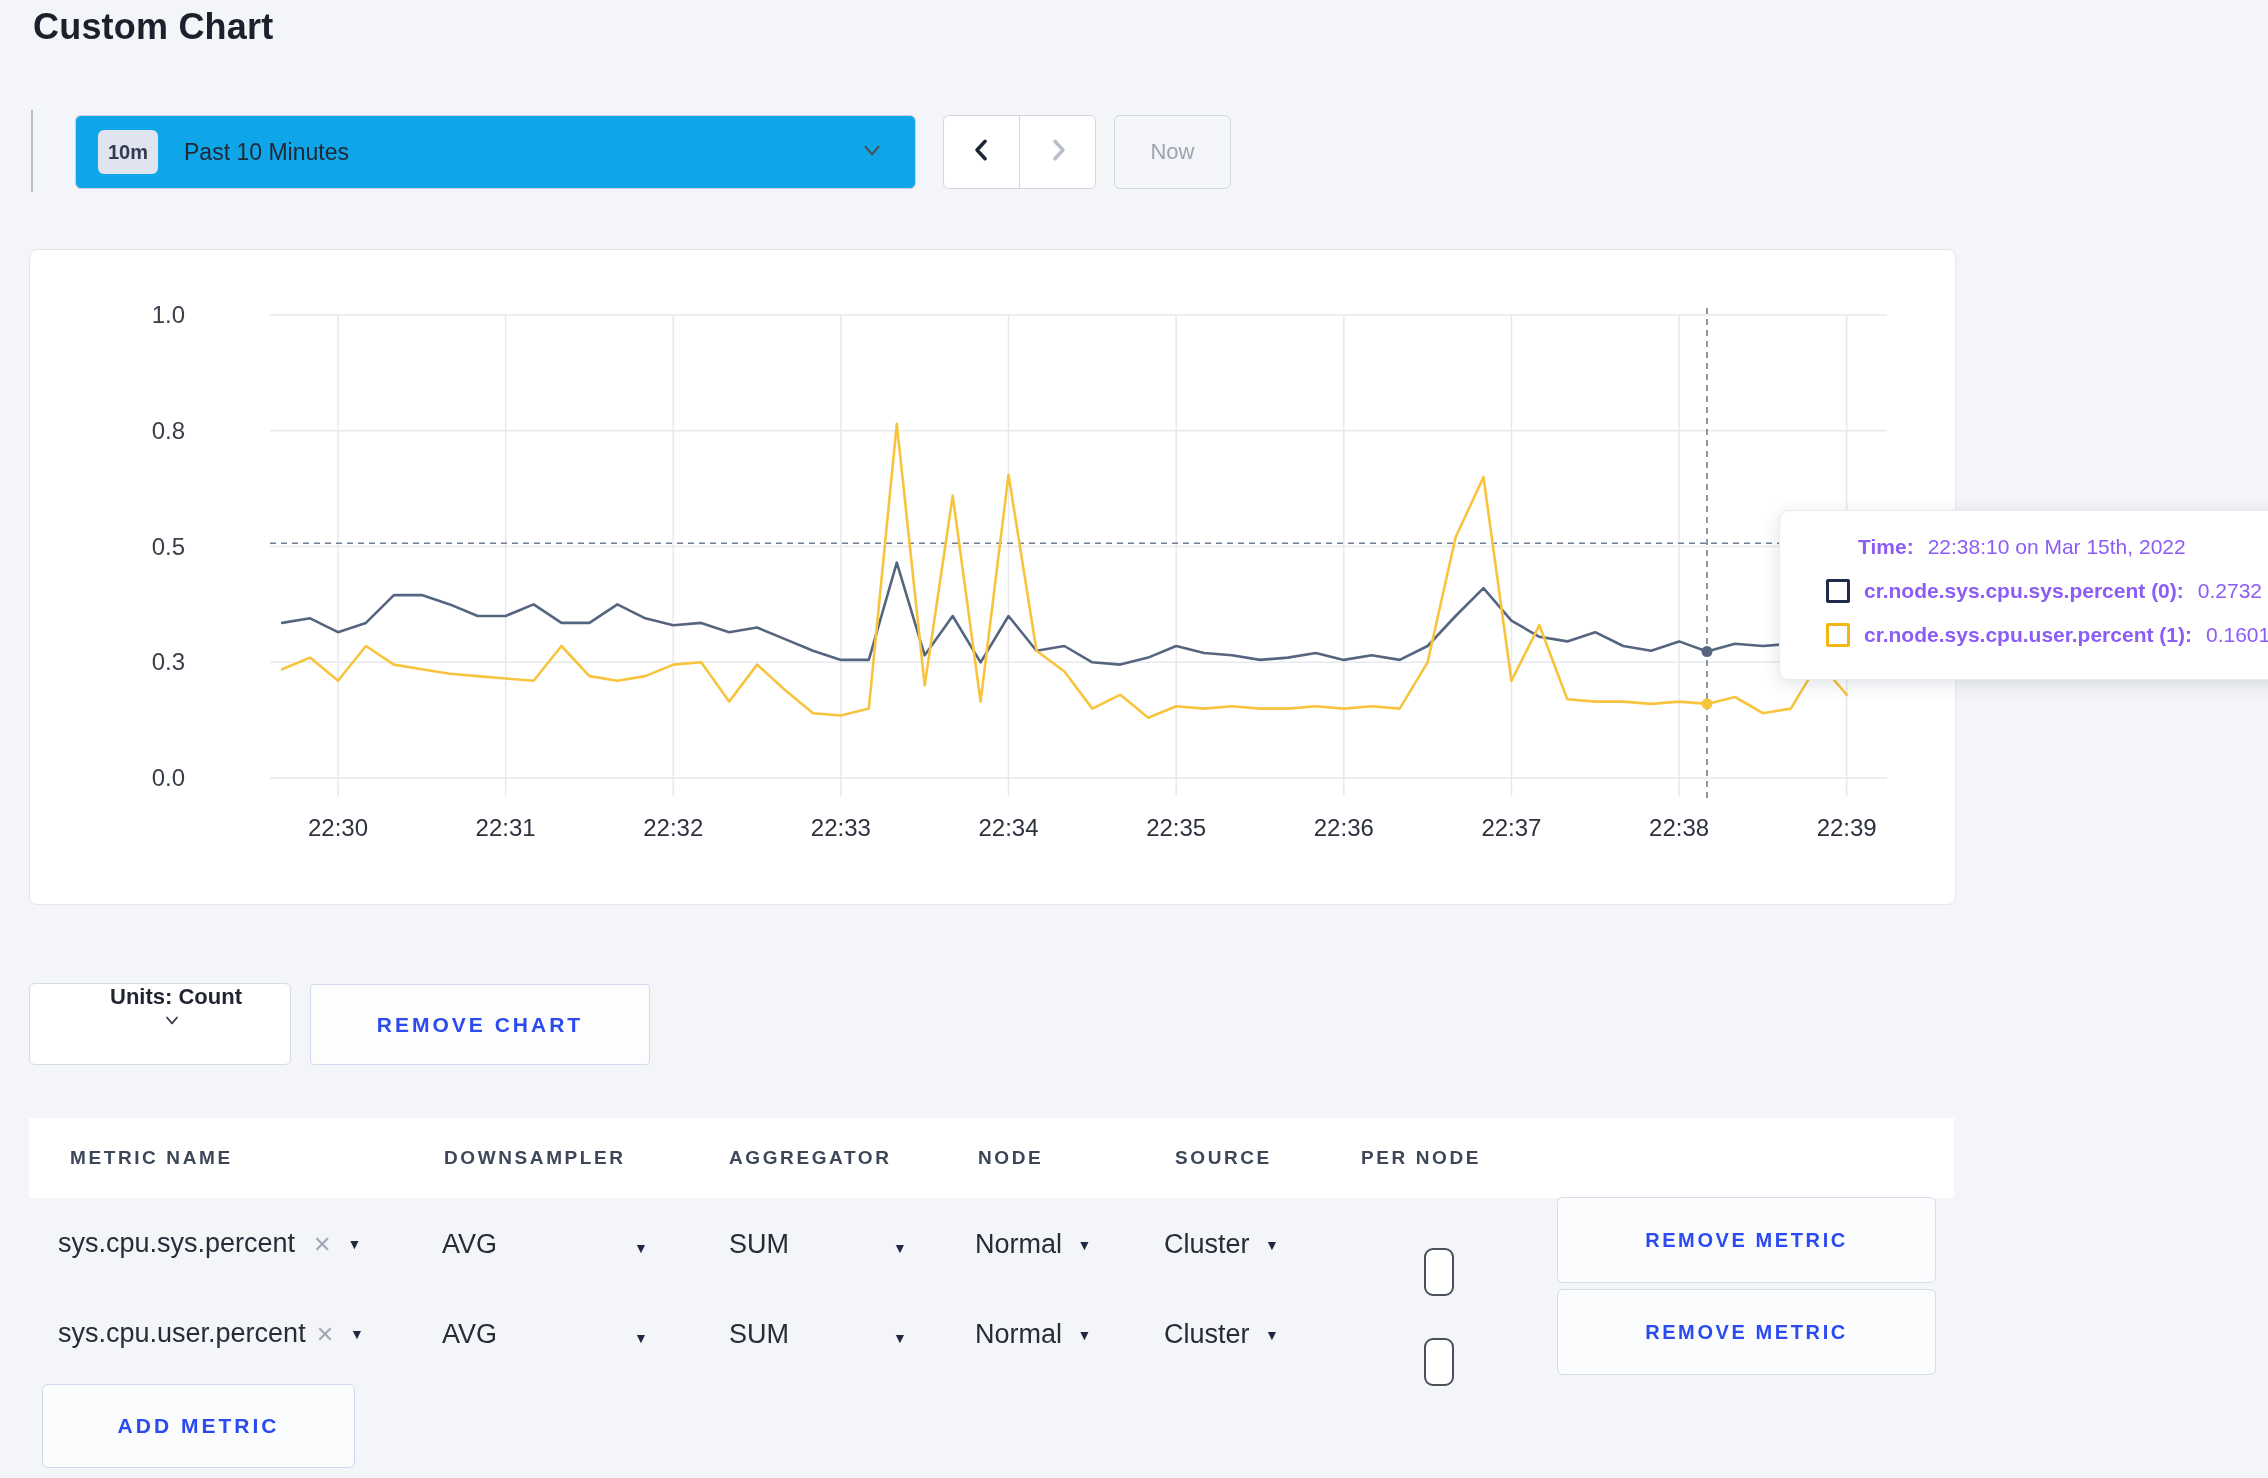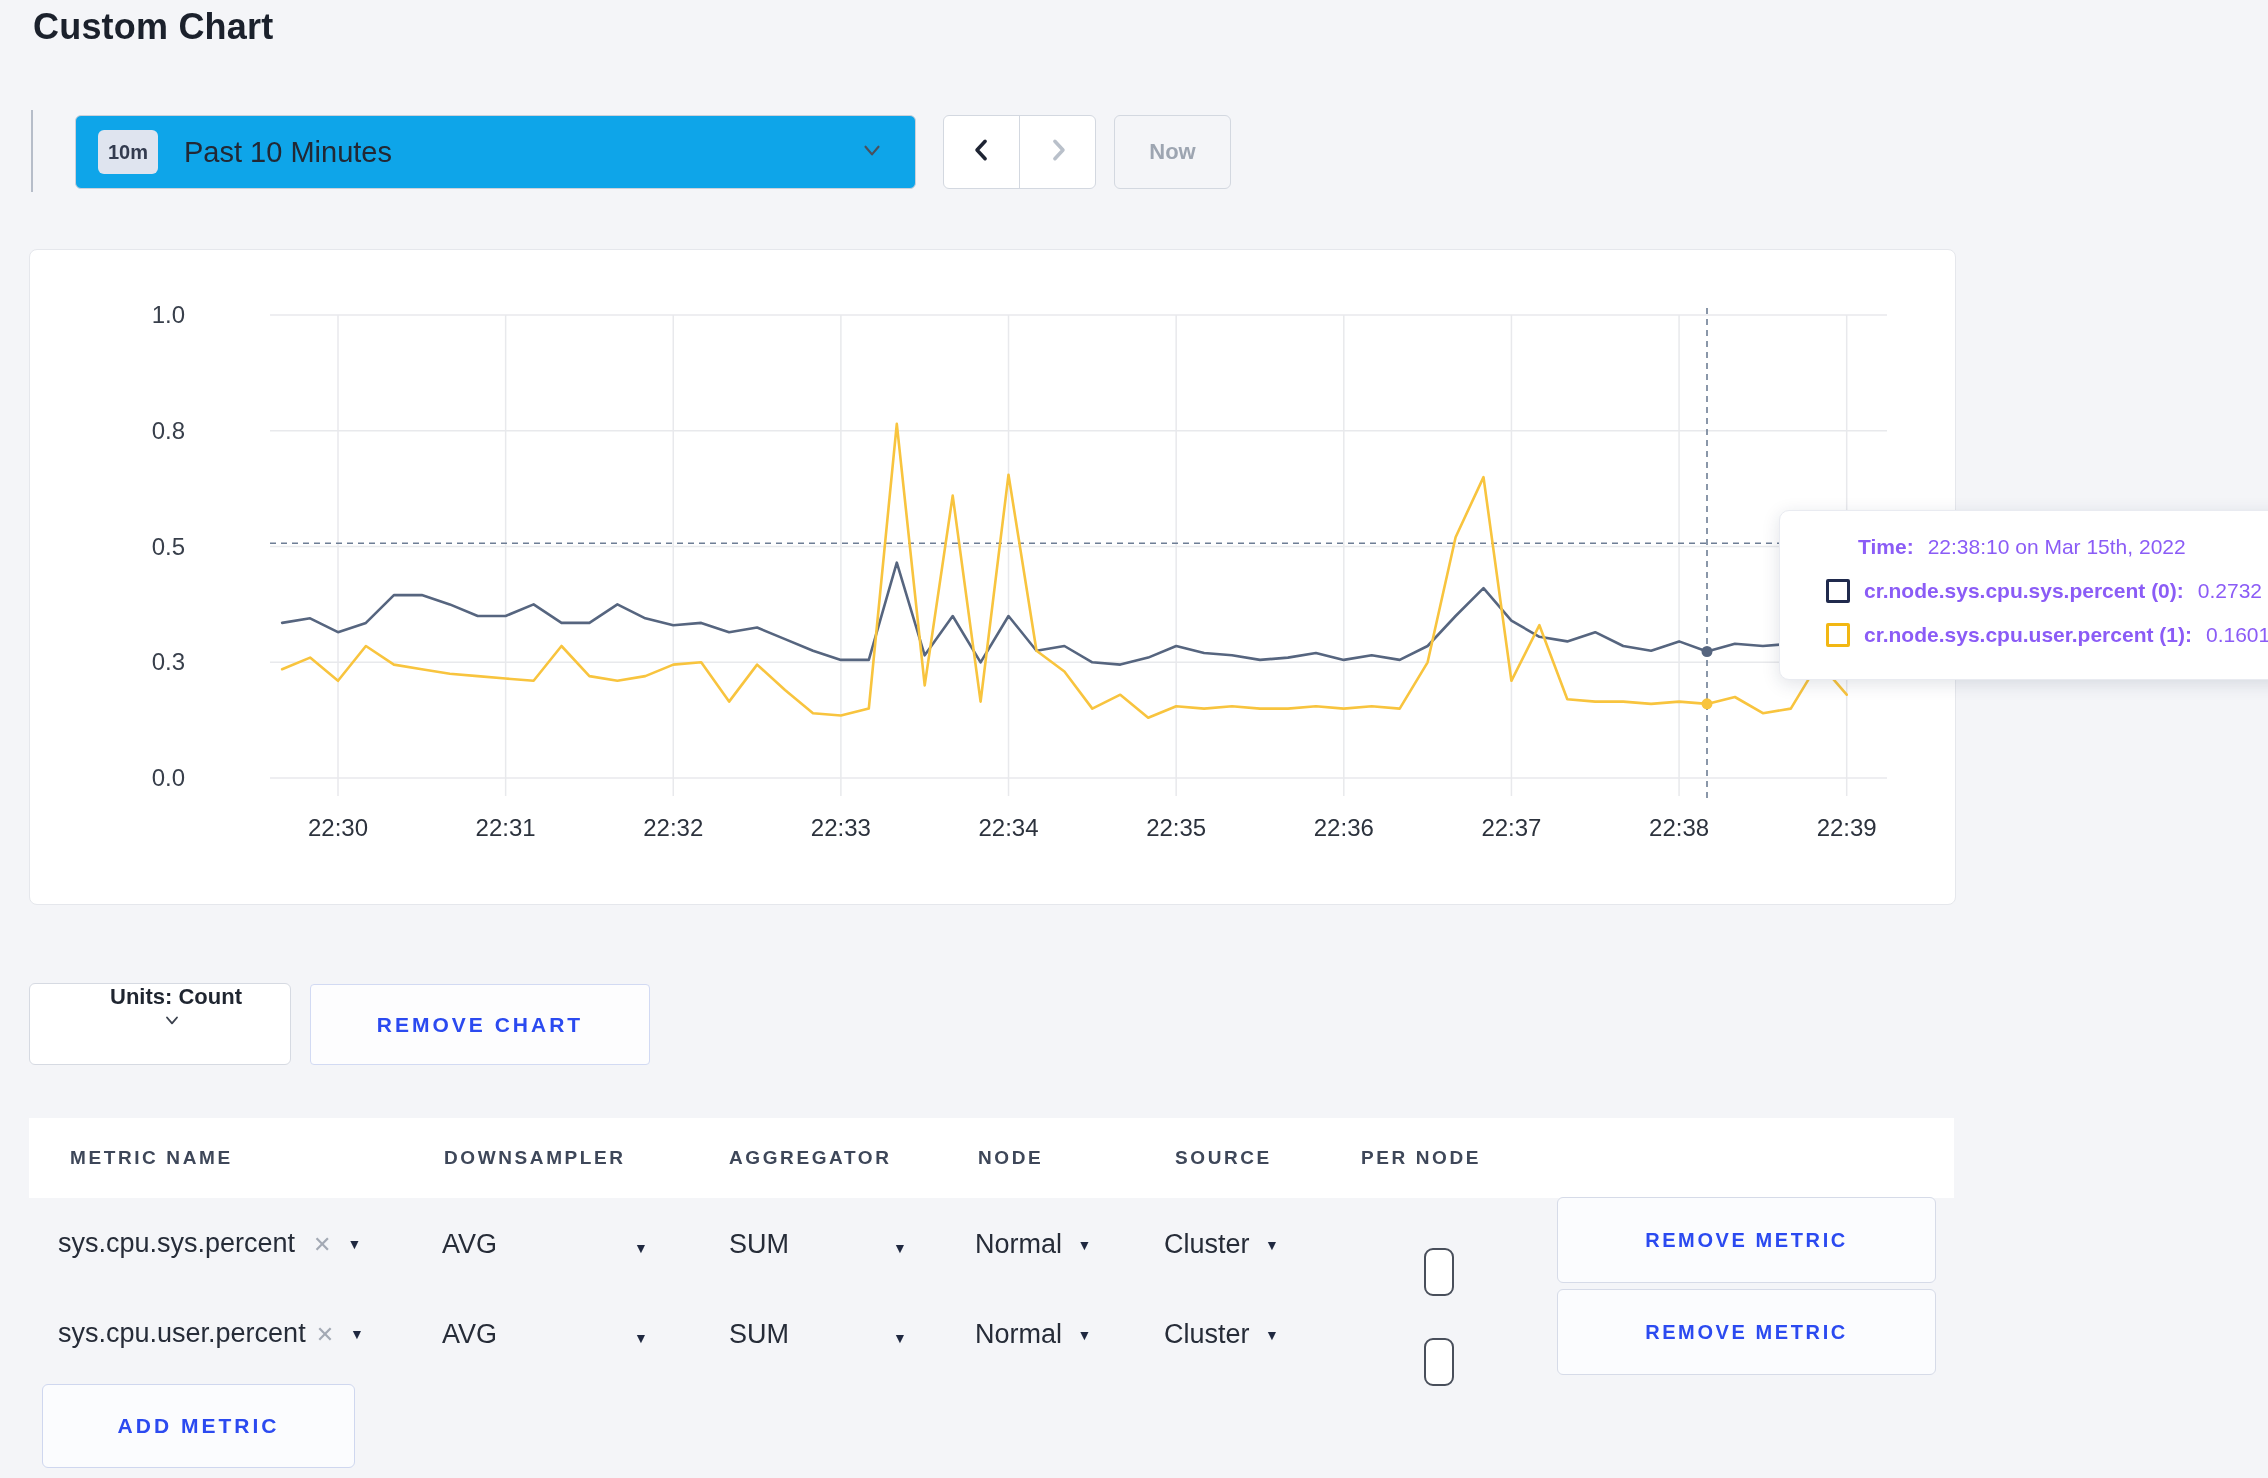--- a/index.html
+++ b/index.html
@@ -7,28 +7,28 @@
        font-family:"Liberation Sans", sans-serif;color:#222834;overflow:hidden;}
   .abs{position:absolute;}
   
   .page-title{left:33px;top:6px;font-size:36px;font-weight:600;color:#1b212c;letter-spacing:.2px;}
   
   .tb-divider{left:31px;top:110px;width:2px;height:82px;background:#b6bdc9;}
   .time-select{left:75px;top:115px;width:841px;height:74px;background:#0ea5e9;border:1.5px solid #ccd1da;
                border-radius:6px;display:flex;align-items:center;box-sizing:border-box;cursor:pointer;}
   .time-badge{margin-left:22px;width:60px;height:44px;background:#dfe4ef;border-radius:6px;
               display:flex;align-items:center;justify-content:center;font-size:20px;font-weight:700;color:#333b4f;}
-  .time-label{margin-left:26px;font-size:29px;color:#222834;}
+  .time-label{margin-left:26px;font-size:23px;color:#222834;}
   .time-chevron{margin-left:auto;margin-right:30px;}
   .btn-group{left:943px;top:115px;width:153px;height:74px;background:#fff;border:1.5px solid #d3d8e0;
              border-radius:6px;display:flex;box-sizing:border-box;}
   .btn-half{flex:1;display:flex;align-items:center;justify-content:center;cursor:pointer;}
   .btn-half.first{border-right:1.5px solid #d3d8e0;}
   .now-btn{left:1114px;top:115px;width:117px;height:74px;border:1.5px solid #d3d8e0;border-radius:6px;
-           display:flex;align-items:center;justify-content:center;font-size:22px;font-weight:700;color:#9da5b1;
+           display:flex;align-items:center;justify-content:center;font-size:22px;font-weight:400;color:#9da5b1;
            box-sizing:border-box;cursor:default;}
   .blue-btn{display:flex;align-items:center;justify-content:center;background:#fdfdfe;
             border:1.5px solid #d2daf3;border-radius:4px;color:#2b4af0;font-weight:600;
             letter-spacing:3px;box-sizing:border-box;cursor:pointer;}
   .add-chart{left:1297px;top:114px;width:294px;height:78px;font-size:21px;}
   
   .chart-card{left:29px;top:249px;width:1927px;height:656px;background:#fff;
               border:1.5px solid #e5e7ec;border-radius:8px;box-sizing:border-box;}
   #chart-svg{position:absolute;left:0;top:0;}
   .grid{stroke:#e8e9ec;stroke-width:1.5;}

